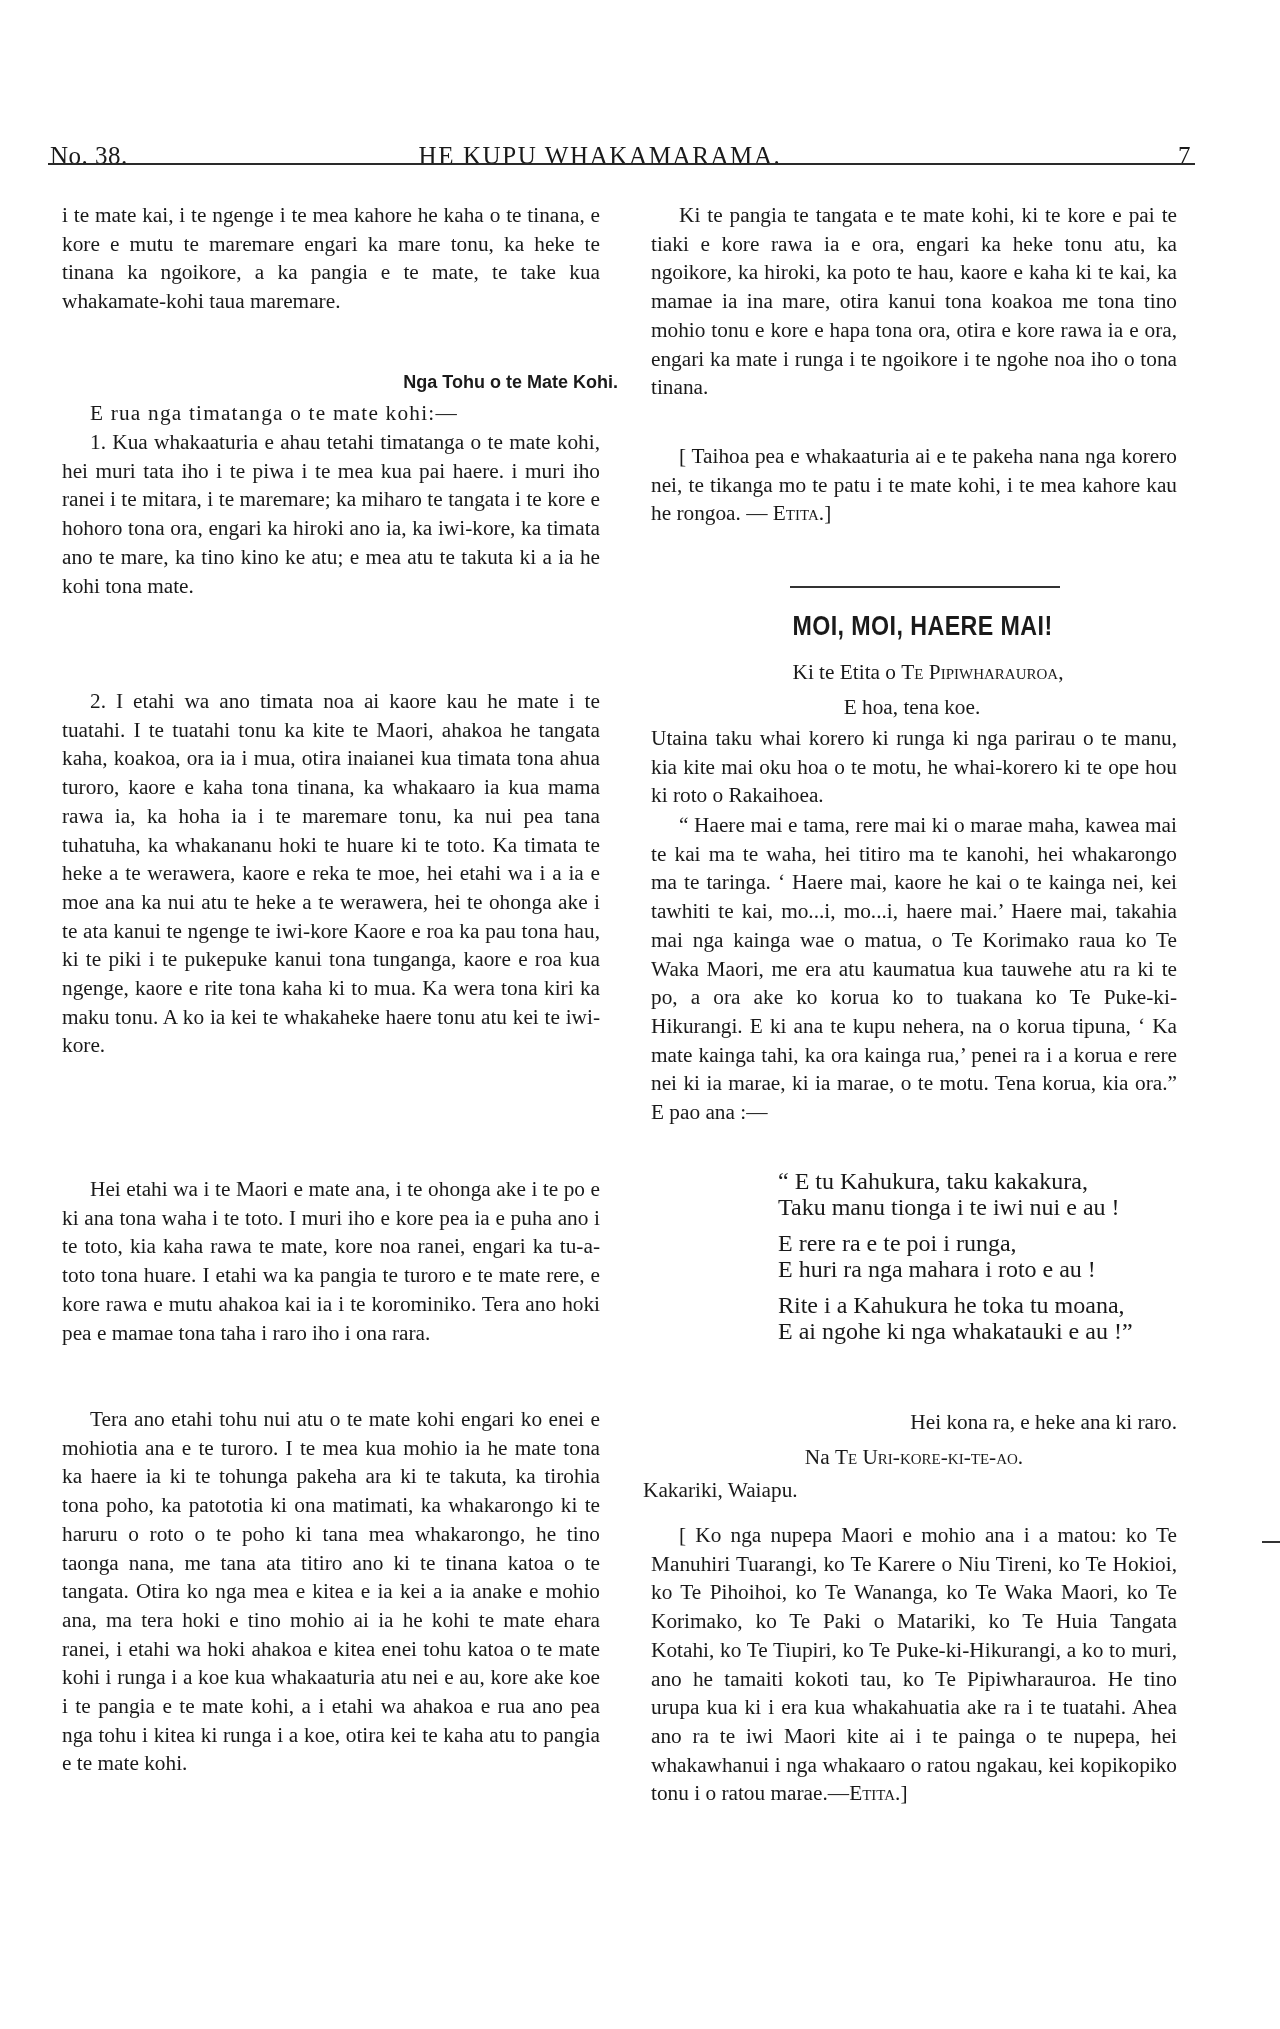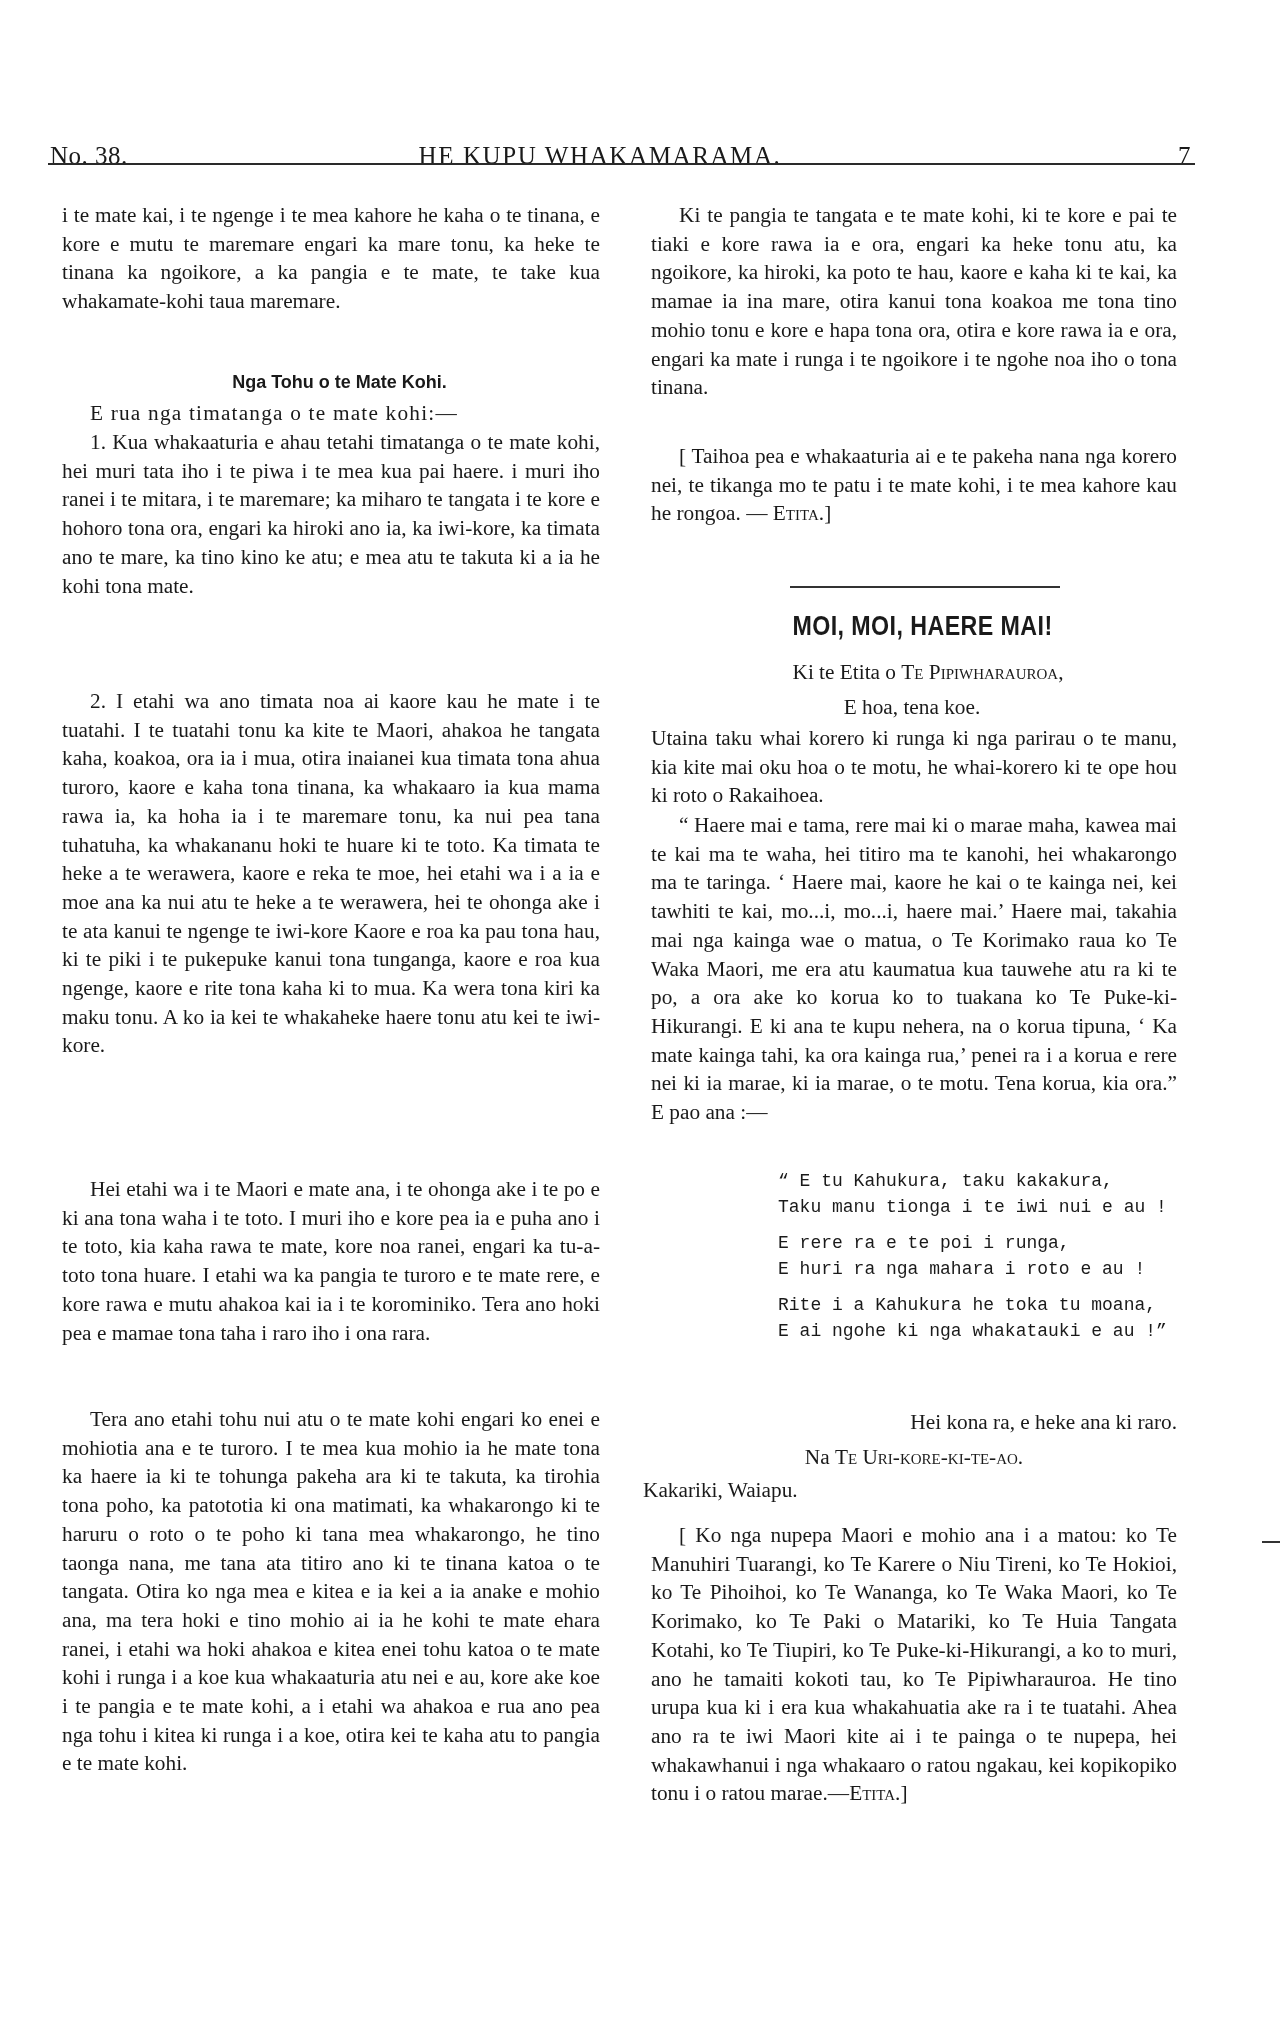--- a/index.html
+++ b/index.html
@@ -10,25 +10,25 @@
   #hdr-title { left: 0; width: 1280px; text-align: center; letter-spacing: 1.6px; margin-left: -40px; }
   #hdr-page { left: 1178px; }
   .rule { position: absolute; left: 48px; top: 163px; width: 1147px; height: 2px; background: #2a2a2a; }
   .col { position: absolute; font-size: 21.3px; line-height: 28.7px; }
   .left { left: 61px; width: 557px; }
   .right { left: 650px; width: 545px; }
   .blk { position: absolute; left: 0; right: 17px; text-align: justify; margin: 1px; }
   .ind { text-indent: 28px; }
   .sc { font-variant: small-caps; }
   .h-bold { position: absolute; left: 0; right: 0; text-align: center; font-family: "Liberation Sans", "DejaVu Sans", sans-serif; font-weight: bold; }
-  #h-nga { font-size: 18px; }
+  #h-nga { font-size: 18px; text-align: right; }
   #h-moi { font-size: 27px; letter-spacing: 0.5px; transform: scaleX(0.86); }
   .sep { position: absolute; left: 140px; width: 270px; height: 2px; background: #333; }
   .right-al { text-align: center; }
-  .poem { position: absolute; left: 128px; font-size: 18px; line-height: 26px; font-family: Liberation Mono, monospace; }
+  .poem { position: absolute; left: 128px; font-size: 24px; line-height: 26px; }
   .poem div { white-space: nowrap; }
   .stanza-gap { height: 10px; }
   .margin-dash { position: absolute; left: 1262px; top: 1541px; width: 18px; height: 2px; background: #333; }
 </style>
 </head>
 <body>
 
 <div class="hdr" id="hdr-no">No. 38.</div>
 <div class="hdr" id="hdr-title">HE KUPU WHAKAMARAMA.</div>
 <div class="hdr" id="hdr-page">7</div>

